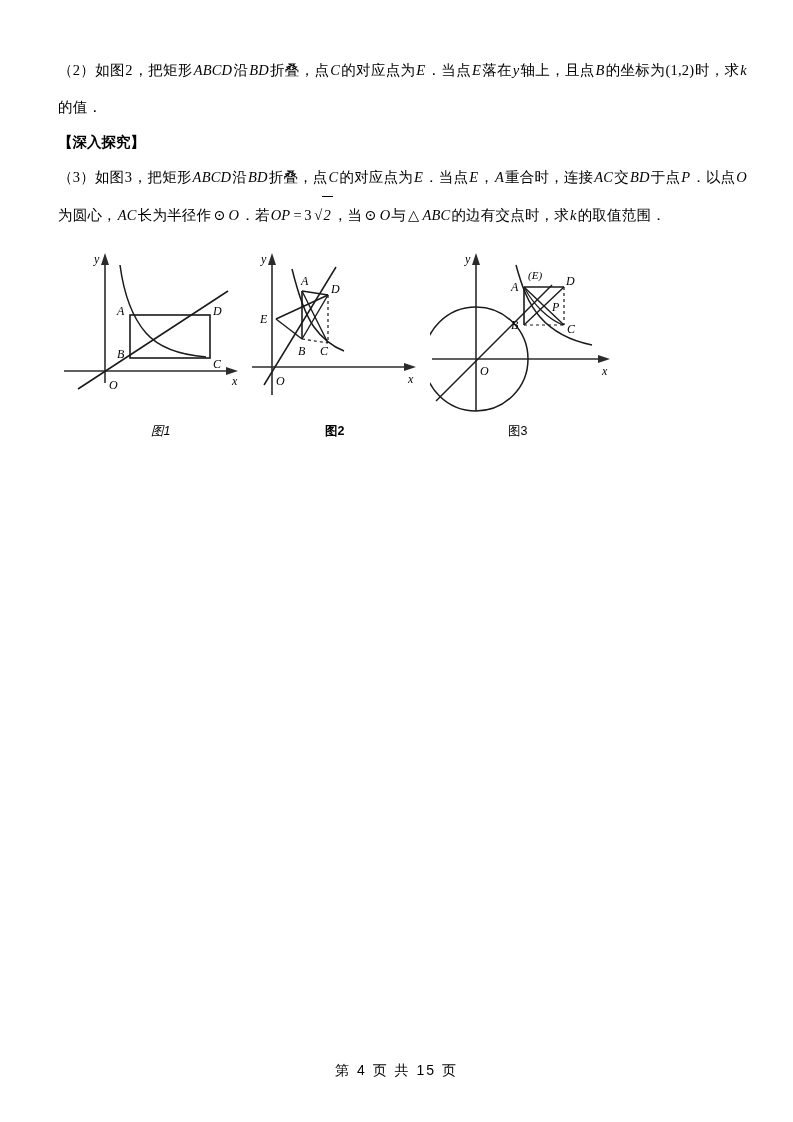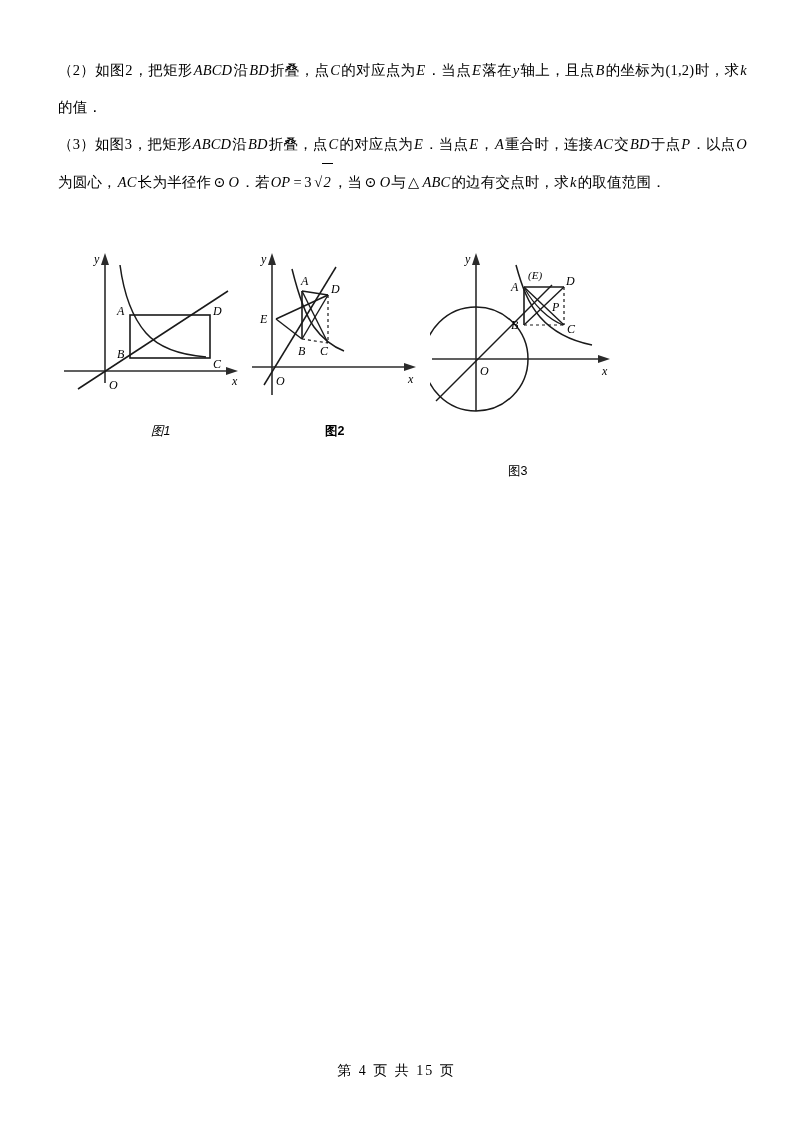--- a/index.html
+++ b/index.html
@@ -98,36 +98,37 @@
   }
 
   
   .footer {
     position: absolute;
     left: 0;
     top: 1062px;
     width: 793px;
     text-align: center;
     font-size: 14px;
-    font-family: Liberation Serif, serif;
+    font-family: Liberation Sans, sans-serif;
     letter-spacing: 2px;
     color: #000;
   }
 </style>
 </head>
 <body>
 
 <div class="page">
 
   <div class="textblock">
 
     <div class="para para-indent">
       <span>（2）</span><span>如图</span><span class="mn">2</span><span>，把矩形</span><span class="mi">ABCD</span><span>沿</span><span class="mi">BD</span><span>折叠，点</span><span class="mi">C</span><span>的对应点为</span><span class="mi">E</span><span>．当点</span><span class="mi">E</span><span>落在</span><span class="mi">y</span><span>轴上，且点</span><span class="mi">B</span><span>的坐标为</span><span class="mn">(1,2)</span><span>时，求</span><span class="mi">k</span><span>的值．</span>
     </div>
 
+    <div class="section-head">【深入探究】</div>
 
     <div class="para para-indent">
       <span>（3）</span><span>如图</span><span class="mn">3</span><span>，把矩形</span><span class="mi">ABCD</span><span>沿</span><span class="mi">BD</span><span>折叠，点</span><span class="mi">C</span><span>的对应点为</span><span class="mi">E</span><span>．当点</span><span class="mi">E</span><span>，</span><span class="mi">A</span><span>重合时，连接</span><span class="mi">AC</span><span>交</span><span class="mi">BD</span><span>于点</span><span class="mi">P</span><span>．以点</span><span class="mi">O</span><span>为圆心，</span><span class="mi">AC</span><span>长为半径作</span><span class="op">⊙</span><span class="mi">O</span><span>．若</span><span class="mi">OP</span><span class="op">=</span><span class="mn">3</span><span class="sqrt"><span class="radsign">√</span><span class="radicand">2</span></span><span>，当</span><span class="op">⊙</span><span class="mi">O</span><span>与</span><span class="op">△</span><span class="mi">ABC</span><span>的边有交点时，求</span><span class="mi">k</span><span>的取值范围．</span>
     </div>
 
   </div>
 
   <div class="figures">
 
     <div class="fig" style="left:58px;">
@@ -225,21 +226,21 @@
         <text x="98" y="36" font-family="Liberation Serif, serif" font-size="11" font-style="italic" fill="#000">(E)</text>
         <text x="81" y="48" font-family="Liberation Serif, serif" font-size="12" font-style="italic" fill="#000">A</text>
         <text x="81" y="86" font-family="Liberation Serif, serif" font-size="12" font-style="italic" fill="#000">B</text>
         <text x="137" y="90" font-family="Liberation Serif, serif" font-size="12" font-style="italic" fill="#000">C</text>
         <text x="136" y="42" font-family="Liberation Serif, serif" font-size="12" font-style="italic" fill="#000">D</text>
         <text x="122" y="68" font-family="Liberation Serif, serif" font-size="12" font-style="italic" fill="#000">P</text>
         <text x="50" y="132" font-family="Liberation Serif, serif" font-size="12" font-style="italic" fill="#000">O</text>
         <text x="172" y="132" font-family="Liberation Serif, serif" font-size="12" font-style="italic" fill="#000">x</text>
         <text x="35" y="20" font-family="Liberation Serif, serif" font-size="12" font-style="italic" fill="#000">y</text>
       </svg>
-      <div class="figcap" style="left:78px; top:180px;margin-top:40px;">图3</div>
+      <div class="figcap" style="left:78px; top:180px;">图3</div>
     </div>
 
   </div>
 
   <div class="footer">
     <span>第 4 页 共 15 页</span>
   </div>
 
 </div>
 

